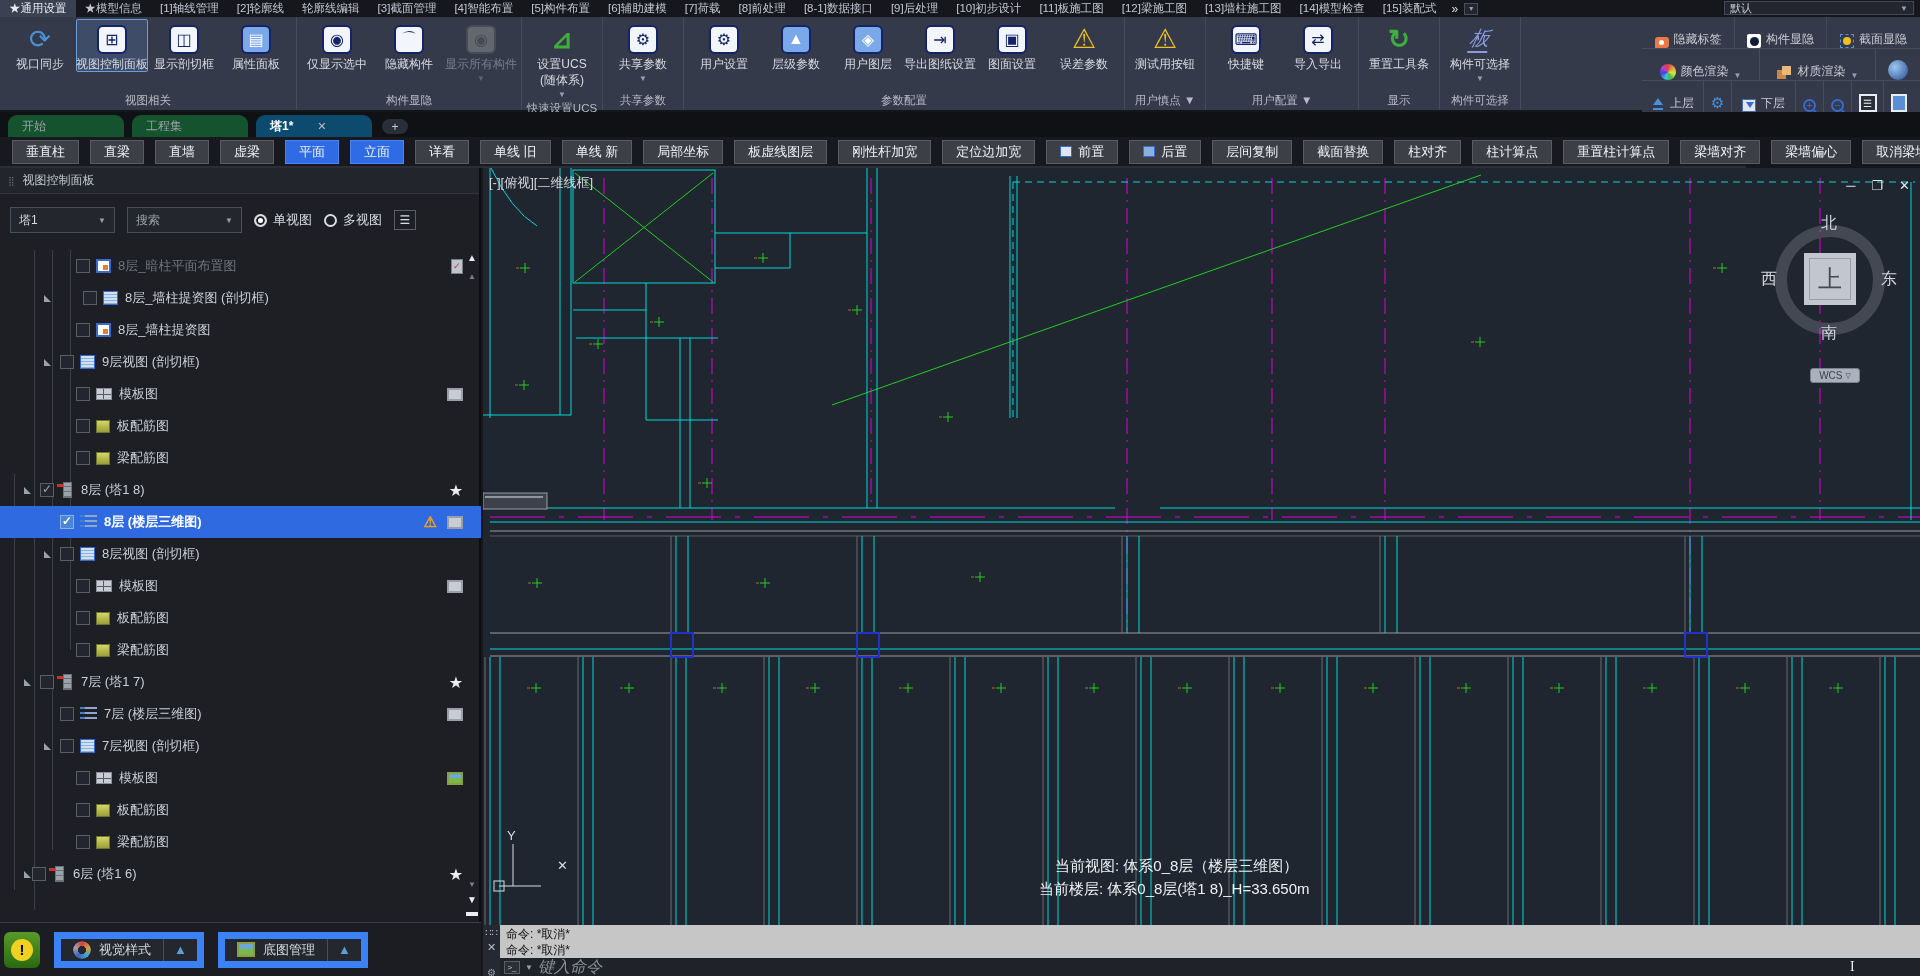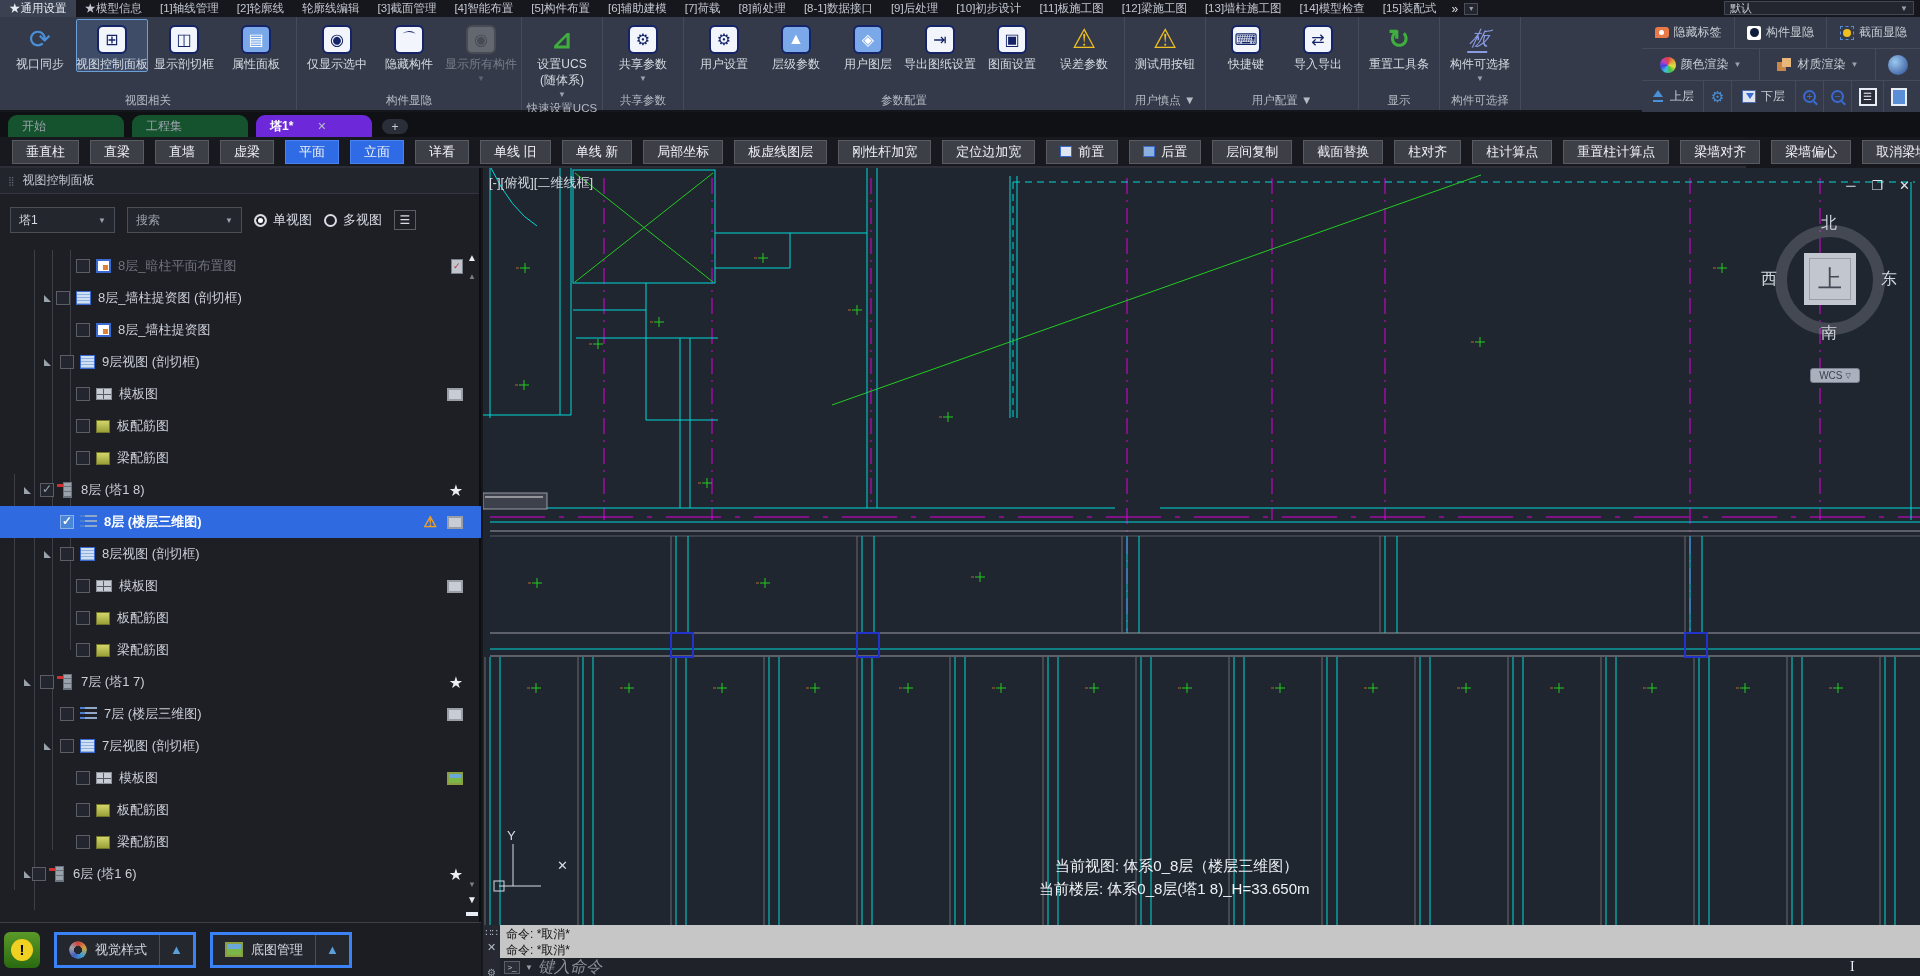--- a/index.html
+++ b/index.html
@@ -37,21 +37,21 @@
   .ric .ibox.gray { border-color:#666; color:#666; background:#aaa; }
   .ric .free { font-size:26px; line-height:26px; color:#4a90d8; }
   .ric .free.yellow { color:#f0c020; font-size:27px; }
   .ric .free.green { color:#3fae3f; font-weight:bold; }
   .ric .free.slab { color:#8a9ae0; font-style:italic; font-size:20px; border-bottom:2px solid #8a9ae0; transform:skewX(-12deg); }
   .rspacer { flex:1; }
 
   
   #rright { position:absolute; right:0; top:17px; width:278px; height:95px; background:#343a49; font-size:12px; }
   .rr-row { display:flex; border-bottom:1px solid #454b59; }
-  .rr-cell { display:flex; align-items:center; justify-content:center; gap:5px; border-right:1px solid #454b59; height:31px; padding:0 4px; }
+  .rr-cell { display:flex; align-items:flex-end; justify-content:center; gap:5px; border-right:1px solid #454b59; height:31px; padding:0 4px; }
   .tag-hide-ic { width:14px; height:11px; background:#e87a4a; border-radius:3px 3px 3px 0; position:relative; }
   .tag-hide-ic::after { content:""; position:absolute; left:4px; top:3px; width:5px; height:5px; border-radius:50%; background:#fff; }
   .bulb-dark-ic { width:14px; height:14px; background:#fff; border-radius:2px; display:flex; align-items:center; justify-content:center; }
   .bulb-dark-ic::after { content:""; width:9px; height:9px; border-radius:50%; background:#101c3a; }
   .section-bulb-ic { width:14px; height:14px; border:1px dashed #5a8fd8; display:flex; align-items:center; justify-content:center; }
   .section-bulb-ic::after { content:""; width:8px; height:8px; border-radius:50%; background:#f0c020; }
   .color-wheel-ic { width:16px; height:16px; border-radius:50%;
     background:conic-gradient(#e04040,#e0a040,#e0e040,#40c040,#40c0e0,#4040e0,#c040c0,#e04040); }
   .material-ic { width:16px; height:14px; position:relative; }
   .material-ic::before { content:""; position:absolute; left:0; top:4px; width:9px; height:9px; background:#c8884a; }
@@ -64,21 +64,21 @@
   .down-ic::after { content:""; position:absolute; left:3px; top:2px; border-left:4px solid transparent; border-right:4px solid transparent; border-top:6px solid #3a6ad0; }
   .mag-ic { width:13px; height:13px; border:2px solid #3a6ad0; border-radius:50%; color:#3a6ad0; font-size:11px; line-height:9px; text-align:center; position:relative; }
   .mag-ic::after { content:""; position:absolute; right:-4px; bottom:-3px; width:5px; height:2px; background:#3a6ad0; transform:rotate(45deg); }
   .ptog-ic { width:18px; height:18px; border:2px solid #e8ecf4; background:#2a2e38; color:#e8ecf4; font-size:10px; display:flex; align-items:center; justify-content:center; }
   .dtog-ic { width:16px; height:18px; border:2px solid #e8ecf4; background:#5a8fd8; }
 
   
   #tabrow { position:absolute; left:0; top:112px; width:1920px; height:25px; background:#0f1115; display:flex; align-items:flex-end; }
   .tab { height:22px; margin-left:8px; padding:0 14px; background:#14532d; border-radius:9px 9px 0 0;
     display:flex; align-items:center; gap:24px; font-size:12px; color:#9aa0aa; min-width:116px; }
-  .tab.active { background:#6d28d9; color:#fff; font-weight:bold; }
+  .tab.active { background:#0c4a6e; color:#fff; font-weight:bold; }
   .tab .x { font-size:11px; color:#b8bcc6; font-weight:normal; }
   .tab-add { width:26px; height:15px; background:#2a2e38; border-radius:8px; color:#c8ccd4; font-size:12px;
     display:flex; align-items:center; justify-content:center; margin:0 0 3px 10px; }
 
   
   #toolbar { position:absolute; left:0; top:137px; width:1746px; height:31px; background:#17191f;
     display:flex; align-items:center; padding-left:12px; gap:11px; border-bottom:2px solid #2b2e36; }
   .tbtn { height:24px; padding:0 13px; background:#3c3f46; border:1px solid #585b62; color:#f0f2f6;
     font-size:13px; display:flex; align-items:center; gap:6px; white-space:nowrap; }
   .tbtn.active { background:#2e6be5; border-color:#4a84f0; }
@@ -139,21 +139,21 @@
   .scr.dim { color:#7a7e86; font-size:8px; }
   .scr-bar { position:absolute; right:3px; width:12px; height:4px; background:#e8ecf4; }
 
   
   #pfoot { position:absolute; left:0; top:754px; width:481px; height:54px; background:#1b1d23; border-top:1px solid #3a3e46;
     display:flex; align-items:center; gap:14px; padding-left:4px; }
   .warn-btn { width:36px; height:36px; border-radius:6px; background:linear-gradient(#5a9a28,#2a6a10);
     display:flex; align-items:center; justify-content:center; }
   .warn-btn .c { width:22px; height:22px; border-radius:50%; background:#f0d020; color:#000; font-weight:bold;
     font-size:15px; display:flex; align-items:center; justify-content:center; }
-  .foot-btn { height:36px; background:#24272e; border:3px solid #3b82f6; display:flex; align-items:center; font-size:13px; color:#d4d8e0; }
+  .foot-btn { height:36px; background:#24272e; border:7px solid #3b82f6; display:flex; align-items:center; font-size:13px; color:#d4d8e0; }
   .foot-btn .seg { display:flex; align-items:center; gap:8px; padding:0 12px; height:100%; }
   .foot-btn .arrow-seg { border-left:1px solid #4a4e56; padding:0 10px; height:100%; display:flex; align-items:center; color:#5a9fd8; font-size:13px; }
   .donut { width:18px; height:18px; border-radius:50%;
     background:conic-gradient(#d04040,#d0a040,#40a0d0,#4060c0,#a0a0a8,#d04040);
     -webkit-mask:radial-gradient(circle, transparent 4px, #000 4px); mask:radial-gradient(circle, transparent 4px, #000 4px); }
   .pic-green { width:18px; height:15px; background:linear-gradient(#6aa8d8 45%,#7ab648 45%); border:2px solid #8aa040; }
 
   
   #canvas { position:absolute; left:483px; top:168px; width:1437px; height:757px; background:#20262f; overflow:hidden; }
   #vp-header { position:absolute; left:6px; top:6px; font-size:13px; color:#d4d8e0; z-index:5; }
@@ -577,21 +577,21 @@
     <div class="guide" style="left:70px;top:0;height:400px;"></div>
     <div id="tree-rows" style="position:relative;">
         <div class="trow grayed" style="padding-left: 76px;">
           <span class="cb"></span>
           <span class="ti ti-plan"></span>
           <span>8层_暗柱平面布置图</span>
           <span class="t-rights">
             <span class="ri-clip"></span>
           </span>
         </div>
-        <div class="trow" style="padding-left: 56px;">
+        <div class="trow" style="padding-left: 83px;">
           <span class="exp" style="left: 44px;"></span>
           <span class="cb"></span>
           <span class="ti ti-cut"></span>
           <span>8层_墙柱提资图 (剖切框)</span>
         </div>
         <div class="trow" style="padding-left: 76px;">
           <span class="cb"></span>
           <span class="ti ti-plan"></span>
           <span>8层_墙柱提资图</span>
         </div>

